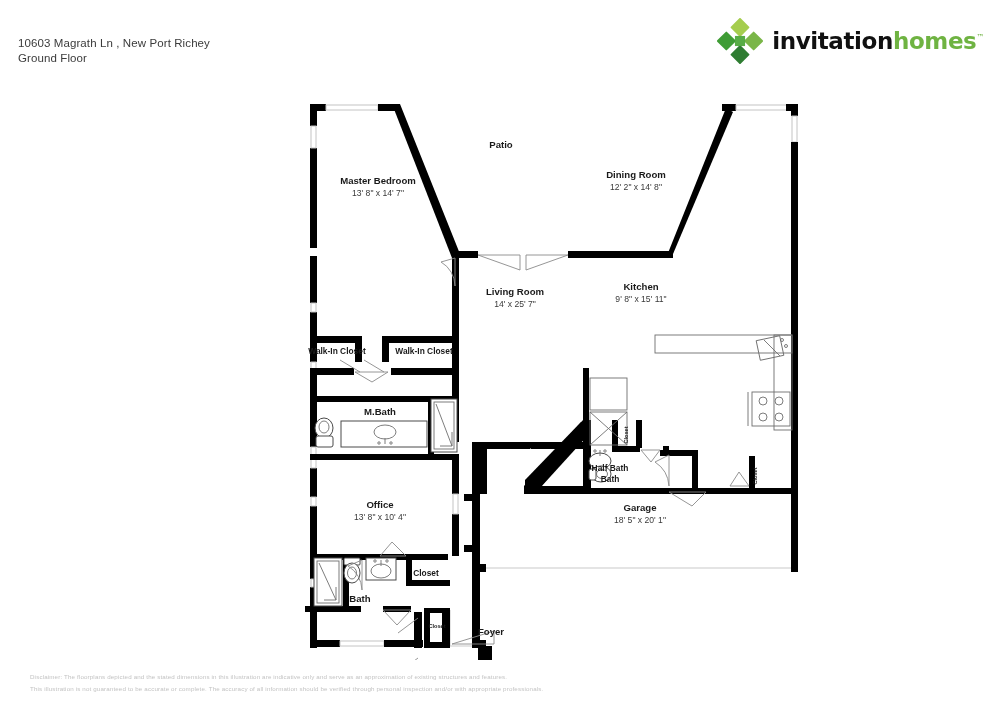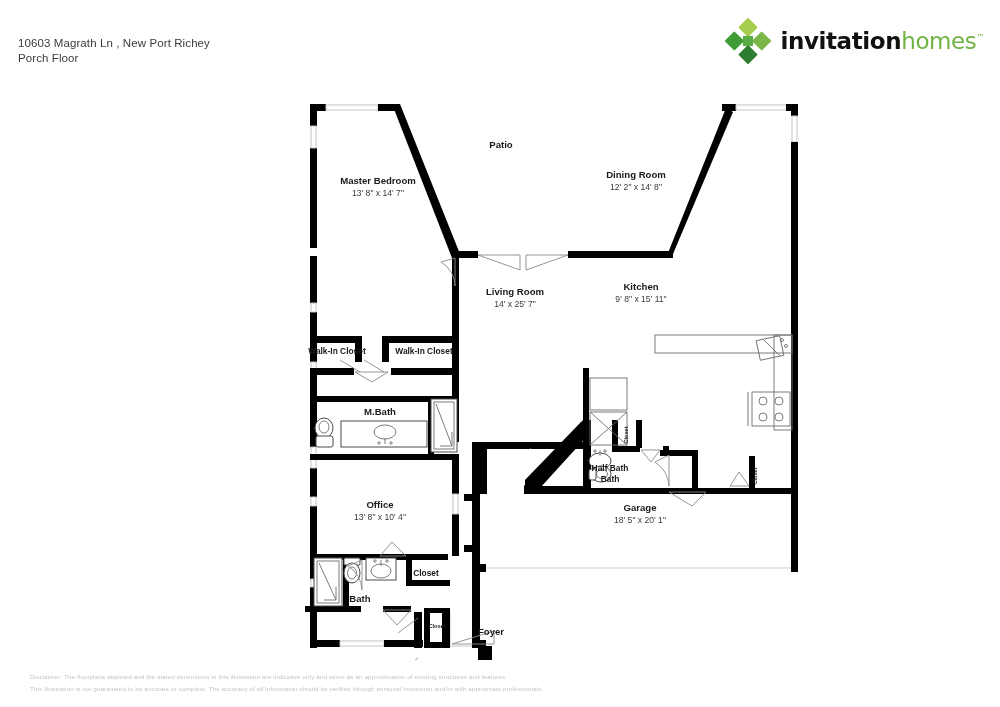--- a/index.html
+++ b/index.html
@@ -11,21 +11,21 @@
   #header{position:absolute;left:18px;top:12px;margin-top:24px;}
   #header .addr{font-size:11.5px;line-height:15px;color:#3b3b3b;letter-spacing:.1px;}
   #header .floor{font-size:11.5px;line-height:15px;color:#3b3b3b;letter-spacing:.1px;}
 
   
   #logo{position:absolute;right:16px;top:18px;display:flex;align-items:center;gap:9px;}
   #logo .mark{width:46px;height:46px;display:block;}
   #logo .wordmark{font-size:23px;letter-spacing:-.4px;white-space:nowrap;
                   font-family:"DejaVu Sans","Liberation Sans",sans-serif;}
   #logo .w1{color:#111111;font-weight:600;}
-  #logo .w2{color:#6fb342;font-weight:400;}
+  #logo .w2{color:#6fb342;font-weight:700;}
   #logo .tm{font-size:8px;color:#6fb342;vertical-align:super;}
 
   
   #plan-wrap{position:absolute;left:0;top:90px;width:1000px;height:570px;}
   svg#plan{display:block;}
   .wall{fill:#000000;}
   .hairline{fill:none;stroke:#c9c9c9;stroke-width:1;}
   .fixture{fill:#ffffff;stroke:#4a4a4a;stroke-width:1;}
   .fixture-thin{fill:none;stroke:#6e6e6e;stroke-width:.9;}
   .door{fill:none;stroke:#8a8a8a;stroke-width:.9;}
@@ -40,21 +40,21 @@
   
   #disclaimer{position:absolute;left:30px;top:672px;width:900px;}
   #disclaimer p{margin:0 0 2px 0;font-size:6.2px;line-height:9.5px;color:#c3c3c3;
                 letter-spacing:.15px;}
 </style>
 </head>
 <body>
 
 <div id="header">
   <div class="addr">10603 Magrath Ln , New Port Richey</div>
-  <div class="floor">Porch Floor</div>
+  <div class="floor">Ground Floor</div>
 </div>
 
 <div id="logo">
   <svg class="mark" viewBox="0 0 100 100">
     <g transform="translate(50,50)">
       <rect x="-34" y="-34" width="30" height="30" rx="2" transform="rotate(45) translate(-2,-2)" fill="#a5cd4e"></rect>
       <rect x="4" y="-34" width="30" height="30" rx="2" transform="rotate(45) translate(2,-2)" fill="#7ab648"></rect>
       <rect x="-34" y="4" width="30" height="30" rx="2" transform="rotate(45) translate(-2,2)" fill="#3f9c35"></rect>
       <rect x="4" y="4" width="30" height="30" rx="2" transform="rotate(45) translate(2,2)" fill="#2f7d32"></rect>
       <rect x="-11" y="-11" width="22" height="22" fill="#4ea83c" opacity=".95"></rect>

